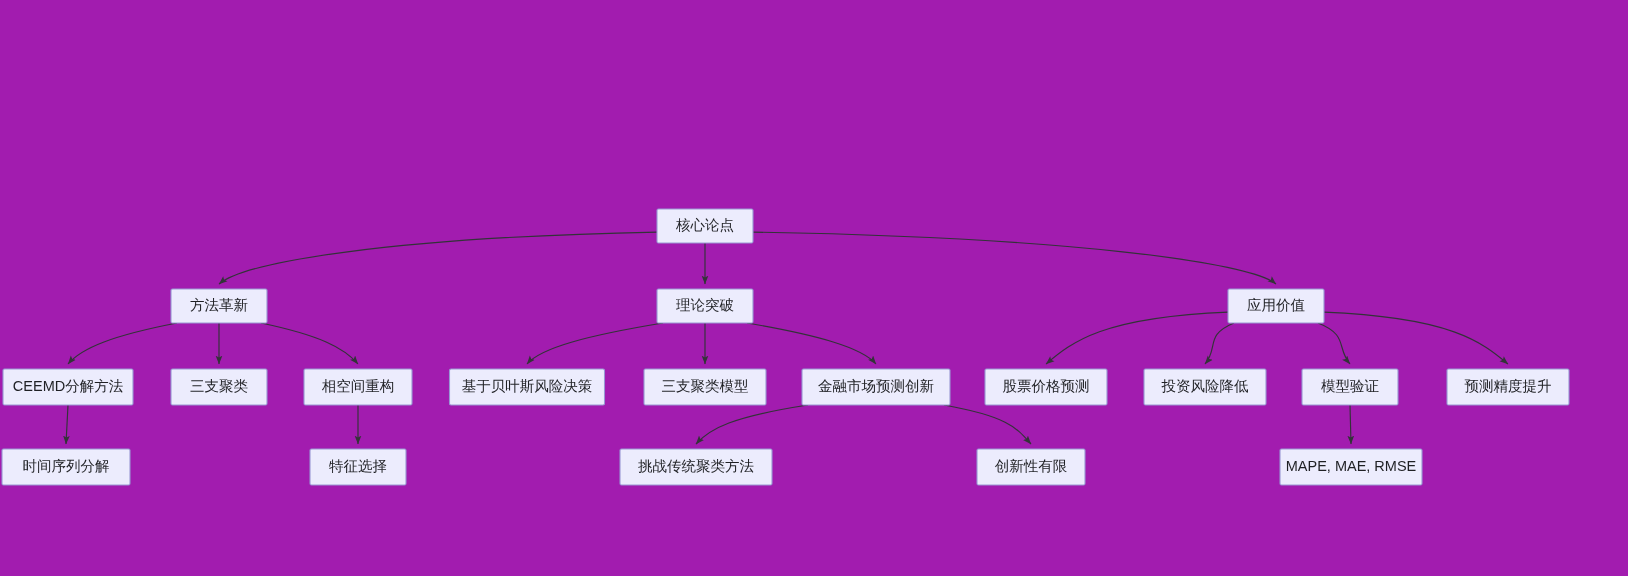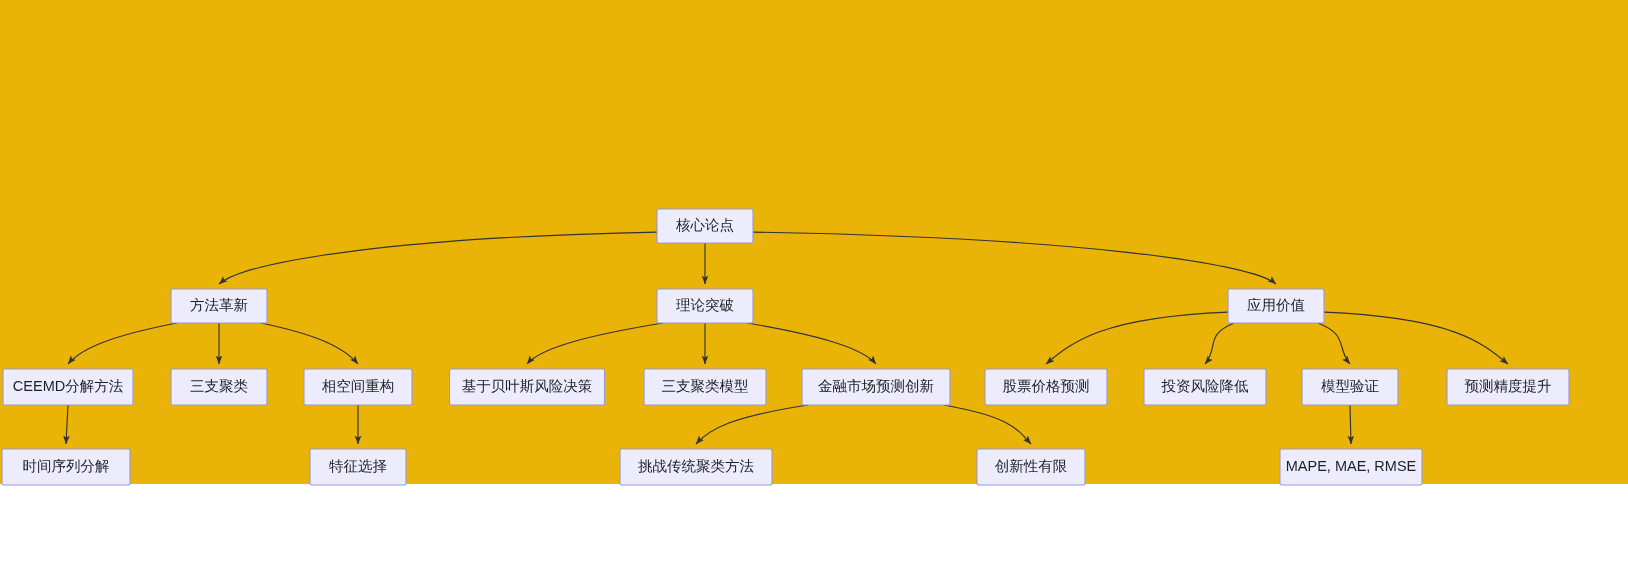--- a/index.html
+++ b/index.html
@@ -10,22 +10,22 @@
   }
   body {
     font-family: "Liberation Sans", "DejaVu Sans", sans-serif;
     width: 1628px;
     height: 576px;
     overflow: hidden;
   }
   #diagram-root {
     position: relative;
     width: 1628px;
-    height: 484px;
-    background: #eab308;
+    height: 576px;
+    background: #a21caf;
   }
   svg.flow-canvas {
     position: absolute;
     top: 0;
     left: 0;
     width: 1628px;
     height: 576px;
     display: block;
   }
   .node-rect {

